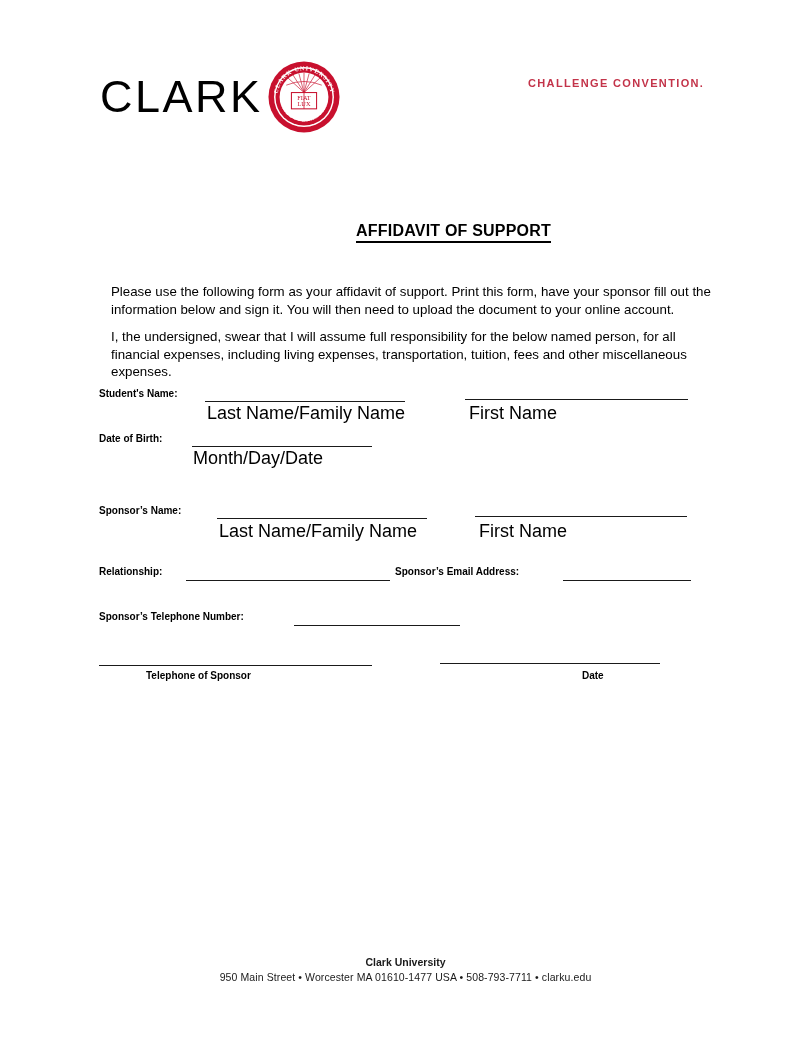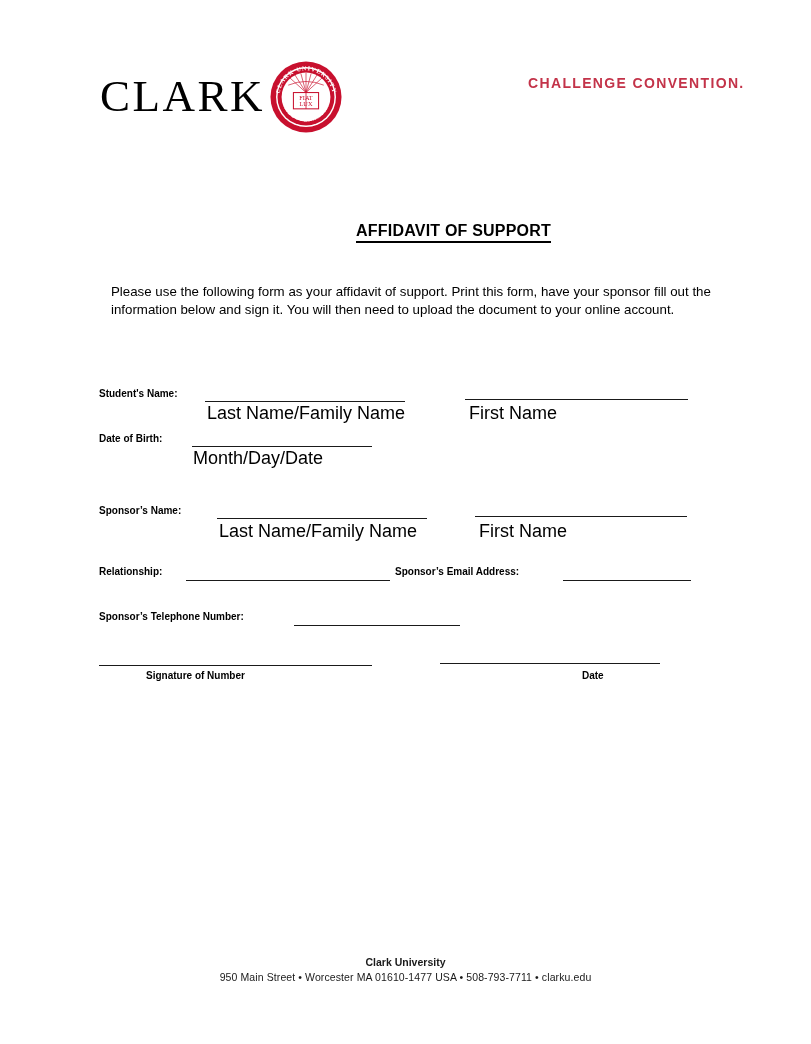--- a/index.html
+++ b/index.html
@@ -28,21 +28,21 @@
     height: 170px;
   }
   .logo-block {
     position: absolute;
     left: 100px;
     top: 58px;
     display: flex;
     align-items: center;
   }
   .wordmark {
-    font-family: Liberation Serif, serif;
+    font-family: Liberation Sans, sans-serif;
     color: #000000;
     line-height: 1;
   }
   .wordmark .clark {
     display: block;
     font-size: 45px;
     letter-spacing: 2.5px;
     font-weight: normal;
   }
   .wordmark .university {
@@ -58,21 +58,21 @@
     margin-top: 2px;
     width: 74px;
     height: 74px;
   }
 
   .tagline {
     position: absolute;
     left: 528px;
     top: 74px;
     color: #C33349;
-    font-size: 14px;
+    font-size: 11px;
     font-weight: bold;
     letter-spacing: 1.35px;
     line-height: 19px;
   }
   .tagline div { white-space: nowrap; }
 
   
   .doc-title {
     position: absolute;
     left: 0;
@@ -189,20 +189,21 @@
     <div class="tagline">
       <div>CHALLENGE CONVENTION.</div>
     </div>
   </div>
 
   <div class="doc-title">
     <span>AFFIDAVIT OF SUPPORT</span>
   </div>
 
   <div class="para" id="para1">Please use the following form as your affidavit of support. Print this form, have your sponsor fill out the information below and sign it. You will then need to upload the document to your online account.</div>
+  <div class="para" id="para2">I, the undersigned, swear that I will assume full responsibility for the below named person, for all financial expenses, including living expenses, transportation, tuition, fees and other miscellaneous expenses.</div>
 
   <div class="frow" style="top:388px;">
     <span class="lbl">Student's Name:</span>
   </div>
   <div class="rule" style="left:205px; top:401px; width:200px;"></div>
   <div class="rule" style="left:465px; top:399px; width:223px;"></div>
   <div class="frow sub" style="left:207px; top:403px;">Last Name/Family Name</div>
   <div class="frow sub" style="left:469px; top:403px;">First Name</div>
 
   <div class="frow" style="top:433px;">
@@ -228,21 +229,21 @@
   </div>
   <div class="rule" style="left:563px; top:580px; width:128px;"></div>
 
   <div class="frow" style="top:611px;">
     <span class="lbl">Sponsor’s Telephone Number:</span>
   </div>
   <div class="rule" style="left:294px; top:625px; width:166px;"></div>
 
   <div class="rule" style="left:99px; top:665px; width:273px;"></div>
   <div class="rule" style="left:440px; top:663px; width:220px;"></div>
-  <div class="frow lbl" style="left:146px; top:670px;">Signature of Number</div>
+  <div class="frow lbl" style="left:146px; top:670px;">Telephone of Sponsor</div>
   <div class="frow lbl" style="left:534px; top:670px;margin-left:48px;">Date</div>
 
   <div class="footer">
     <div class="org">Clark University</div>
     <div class="addr">950 Main Street  •  Worcester MA 01610-1477 USA  •  508-793-7711  •  clarku.edu</div>
   </div>
 
 </div>
 
 </body></html>

